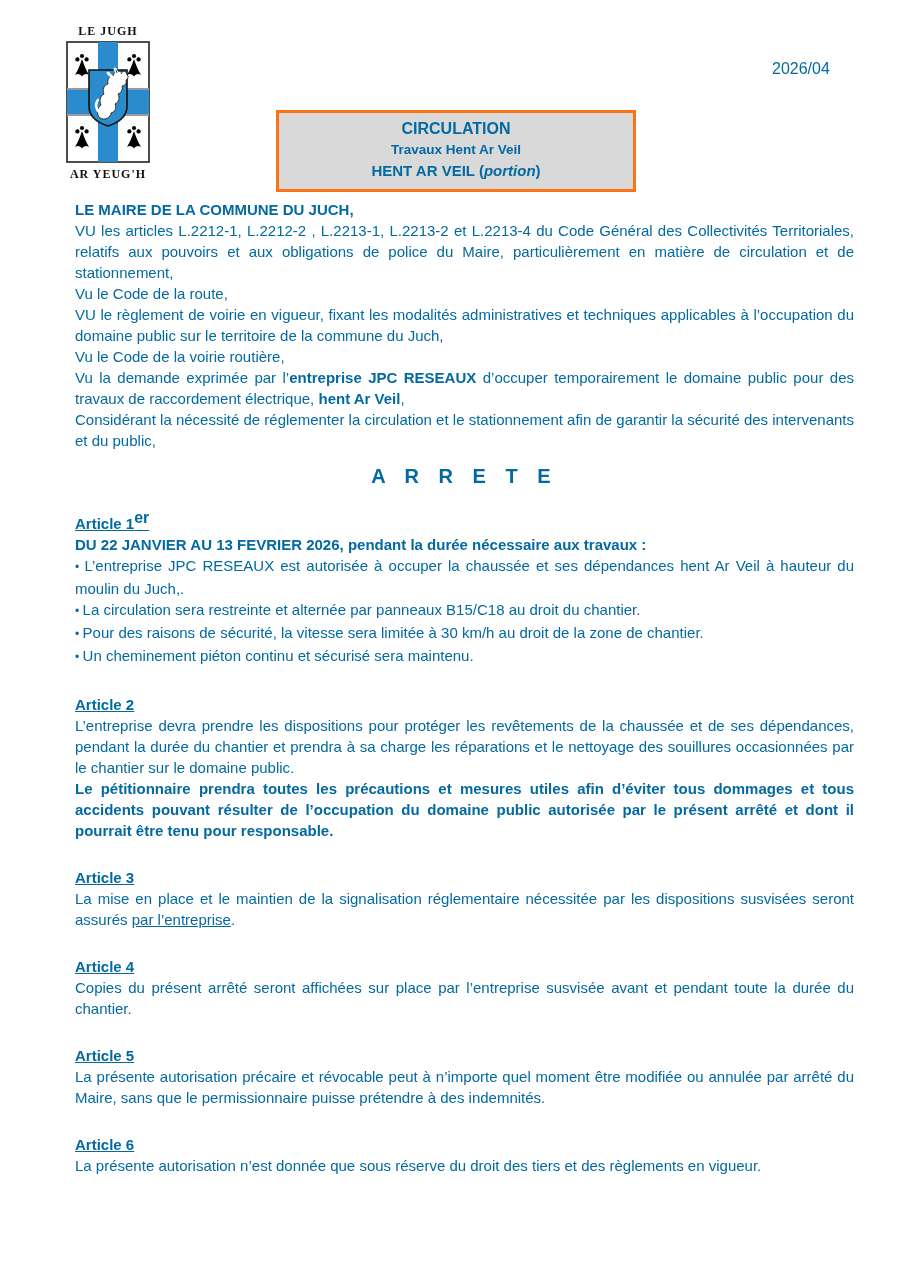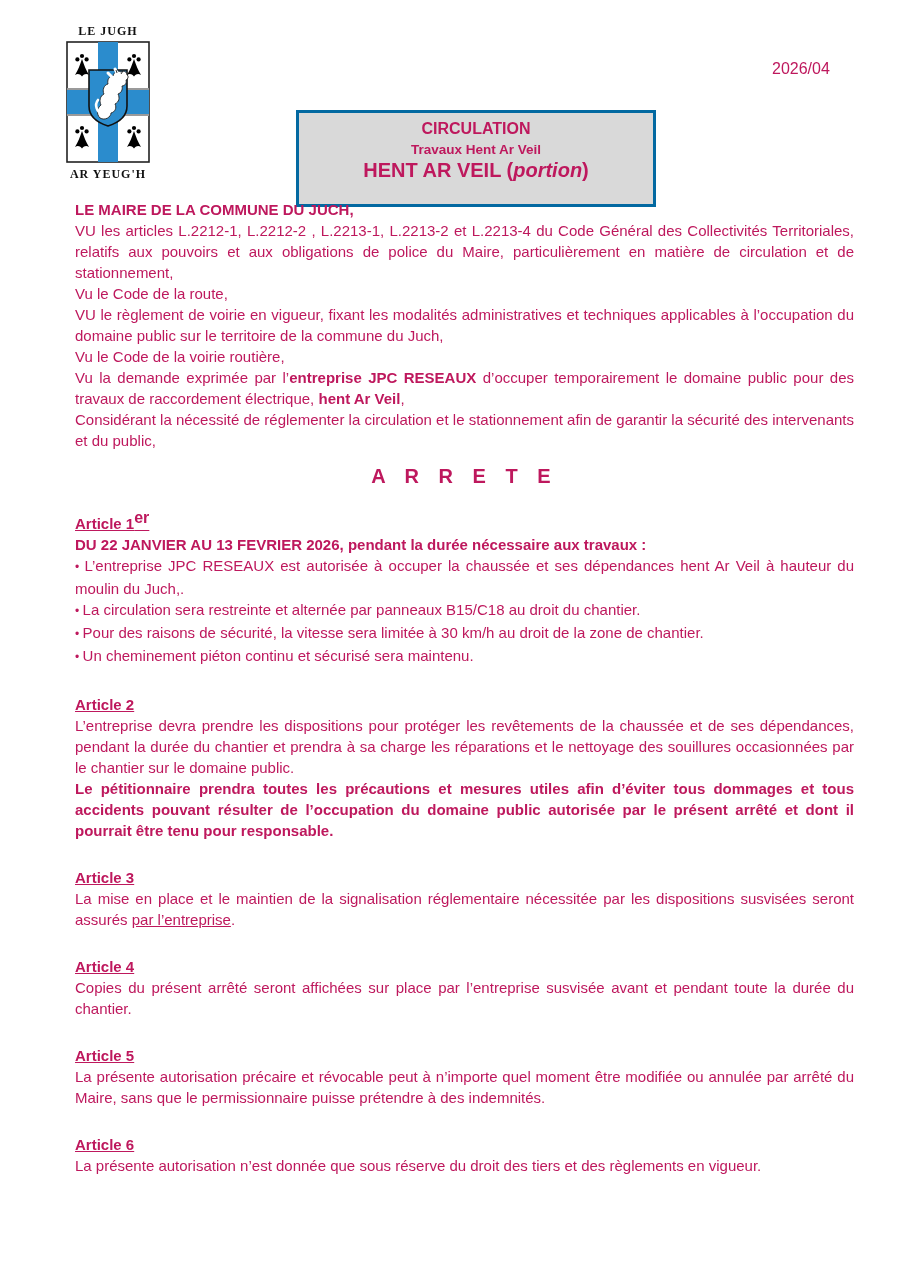--- a/index.html
+++ b/index.html
@@ -1,33 +1,32 @@
 <!DOCTYPE html>
 <html><head>
 <meta charset="utf-8">
 <style>
   html,body { margin:0; padding:0; background:#ffffff; }
   .page {
     position:relative; width:907px; height:1276px; background:#ffffff;
-    font-family:"Liberation Sans", sans-serif; color:#be185d; overflow:hidden;
+    font-family:"Liberation Sans", sans-serif; color:#0369a1; overflow:hidden;
   }
 
   
   .arms { position:absolute; left:60px; top:24px; width:96px; height:162px; }
   .ref-number { position:absolute; left:772px; top:60px; font-size:16px; font-weight:normal; }
 
   .title-box {
     position:absolute; left:276px; top:110px; width:350px;
-    background:#d9d9d9; border:3px solid #0369a1; text-align:center;
-    padding:5px 2px 22px 2px;
-    margin-left:20px;
+    background:#d9d9d9; border:3px solid #f97316; text-align:center;
+    padding:5px 2px 7px 2px;
   }
   .tb-line1 { font-size:16px; font-weight:bold; line-height:22px; }
   .tb-line2 { font-size:13.5px; font-weight:bold; line-height:19px; }
-  .tb-line3 { font-size:20px; font-weight:bold; line-height:23px; }
+  .tb-line3 { font-size:15px; font-weight:bold; line-height:23px; }
 
   
   .body-text {
     position:absolute; left:75px; top:199px; width:779px;
     font-size:15px; line-height:21px; text-align:justify;
   }
   .para { margin:0; }
   .para.gap { margin-top:0;font-weight:bold; }
   .para.bold { font-weight:bold; }
   .bullet-char { font-size:12px; }

